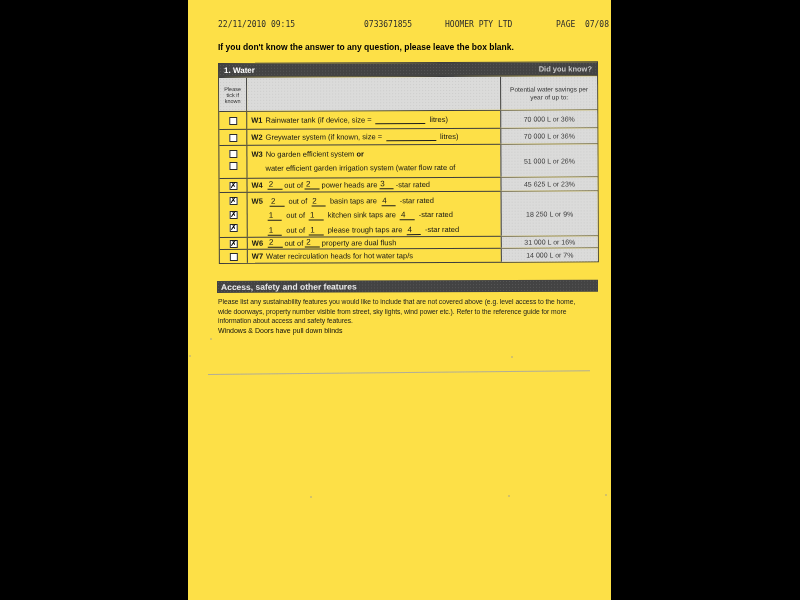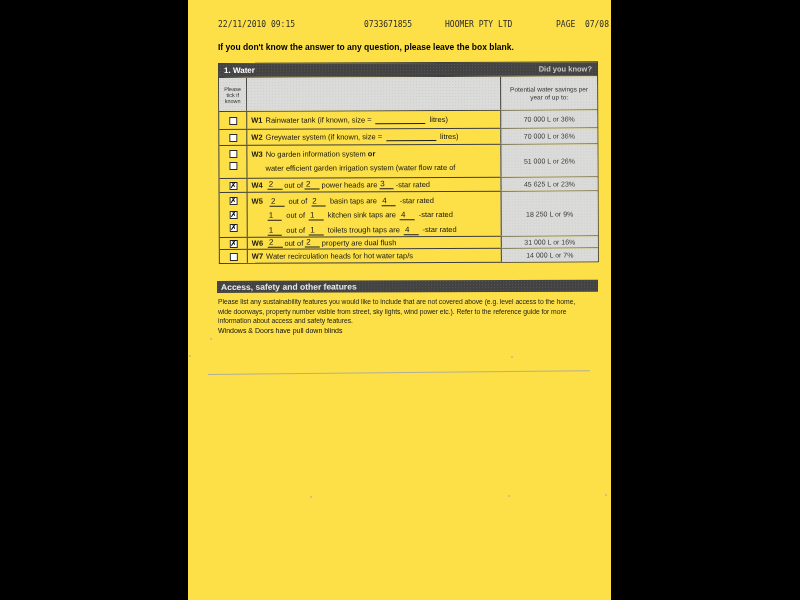--- a/index.html
+++ b/index.html
@@ -127,21 +127,21 @@
       <div class="c2 shade"></div>
       <div class="c3 shade">Potential water savings per year of up to:</div>
     </div>
 
     <div class="row r-w1">
       <div class="c1">
         <span class="cb"></span>
       </div>
       <div class="c2">
         <span class="lbl">W1</span>
-        <span>Rainwater tank (if known, size =</span>
+        <span>Rainwater tank (if device, size =</span>
         <span class="blank"></span>
         <span>litres)</span>
       </div>
       <div class="c3 shade">70 000 L or 36%</div>
     </div>
 
     <div class="row r-w2">
       <div class="c1">
         <span class="cb"></span>
       </div>
@@ -154,21 +154,21 @@
       <div class="c3 shade">70 000 L or 36%</div>
     </div>
 
     <div class="row r-w3">
       <div class="c1">
         <span class="cb"></span>
         <span class="cb"></span>
       </div>
       <div class="c2 multi">
         <div class="line">
-          <span class="lbl">W3</span><span>No garden information system </span><b>or</b>
+          <span class="lbl">W3</span><span>No garden efficient system </span><b>or</b>
         </div>
         <div class="line indent">water efficient garden irrigation system (water flow rate of</div>
         <div class="line indent">9 litres per minute or less)</div>
       </div>
       <div class="c3 shade">51 000 L or 26%</div>
     </div>
 
     <div class="row r-w4">
       <div class="c1">
         <span class="cb checked">✗</span>
@@ -206,21 +206,21 @@
           <span>out of</span>
           <span class="val">1</span>
           <span>kitchen sink taps are</span>
           <span class="val">4</span>
           <span>-star rated</span>
         </div>
         <div class="line indent">
           <span class="val">1</span>
           <span>out of</span>
           <span class="val">1</span>
-          <span>toilets trough taps are</span>
+          <span>please trough taps are</span>
           <span class="val">4</span>
           <span>-star rated</span>
         </div>
       </div>
       <div class="c3 shade">18 250 L or 9%</div>
     </div>
 
     <div class="row r-w6">
       <div class="c1">
         <span class="cb checked">✗</span>

